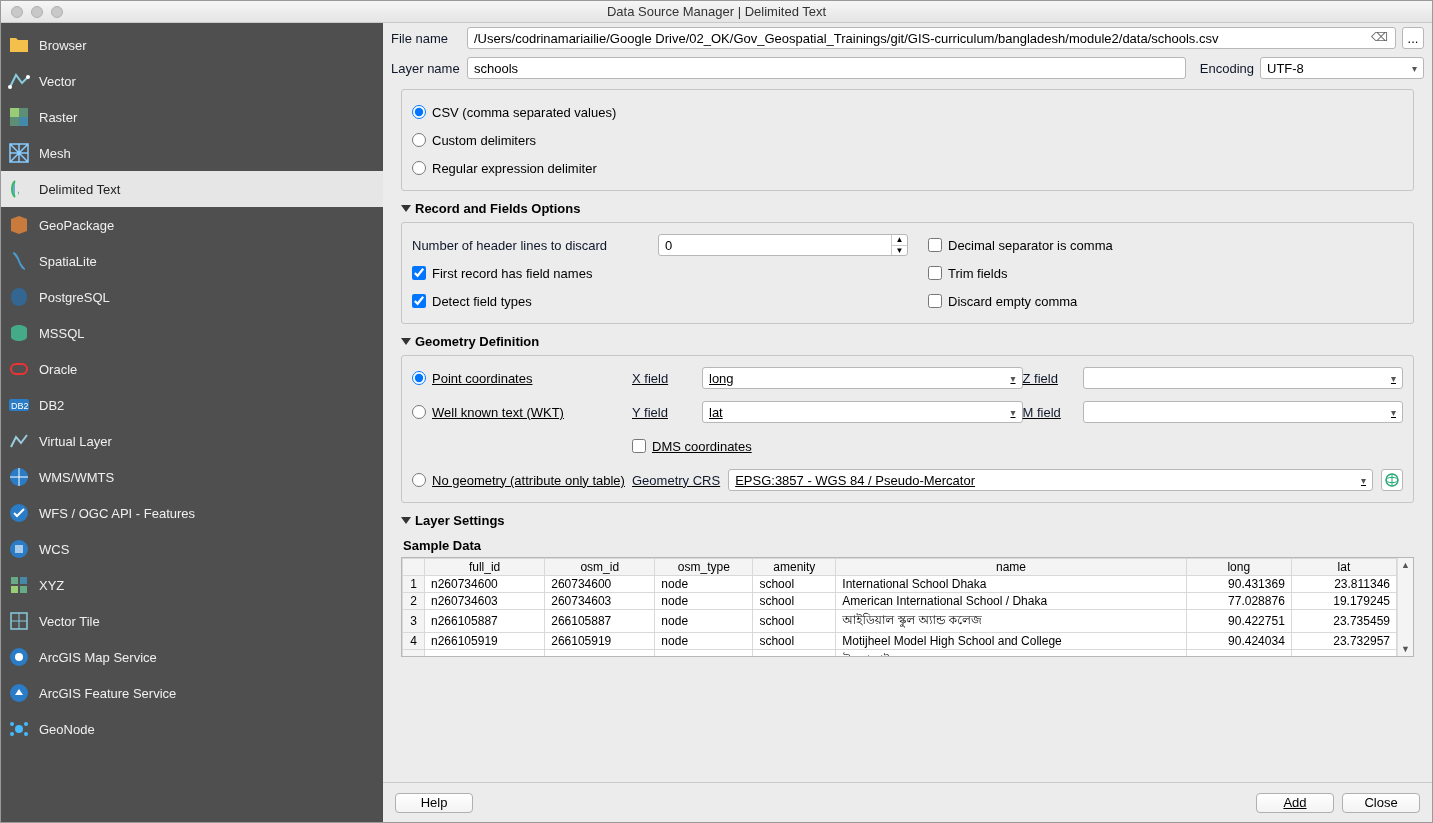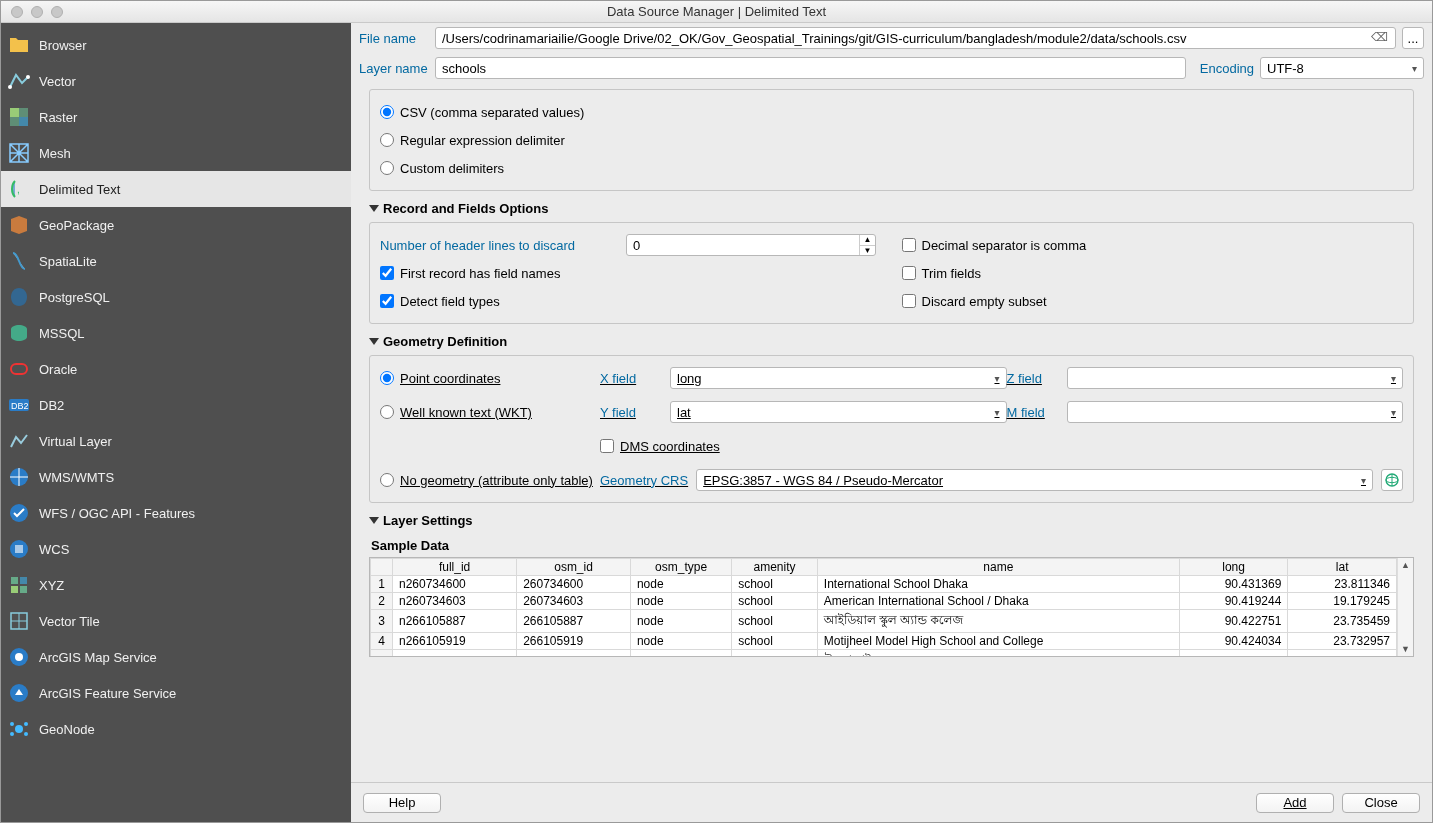--- a/index.html
+++ b/index.html
@@ -3,28 +3,28 @@
 <meta charset="utf-8">
 <style>
 * { box-sizing: border-box; margin: 0; padding: 0; }
 body { font-family: -apple-system, "Helvetica Neue", Arial, sans-serif; font-size: 13px; color: #000; background: #ececec; width: 1433px; height: 823px; overflow: hidden; }
 .window { width: 1433px; height: 823px; display: flex; flex-direction: column; border: 1px solid #999; background: #ececec; }
 .titlebar { height: 22px; background: linear-gradient(#f6f6f6,#e5e5e5); border-bottom: 1px solid #c9c9c9; display: flex; align-items: center; position: relative; }
 .traffic { display:flex; gap:8px; padding-left:10px; }
 .tl { width:12px; height:12px; border-radius:50%; background:#c8c8c8; border:0.5px solid #b0b0b0; }
 .title { position:absolute; left:0; right:0; text-align:center; font-size:13px; color:#333; pointer-events:none; }
 .body { flex:1; display:flex; min-height:0; }
-.sidebar { width:350px; background:#4f4f4f; color:#fff; display:flex; flex-direction:column; padding-top:4px; }
+.sidebar { width:382px; background:#4f4f4f; color:#fff; display:flex; flex-direction:column; padding-top:4px; }
 .side-item { display:flex; align-items:center; height:36px; padding-left:6px; gap:8px; cursor:pointer; font-size:13px; color:#f0f0f0; }
 .side-item.selected { background:#e6e6e6; color:#222; }
 .side-icon { width:24px; height:24px; display:flex; align-items:center; justify-content:center; }
 .side-icon svg { width:24px; height:24px; }
 .main { flex:1; display:flex; flex-direction:column; min-width:0; background:#ececec; }
 .row { display:flex; align-items:center; padding:4px 8px; gap:6px; }
-.label { font-size:13px; color:#0369a1; }
+.label { font-size:13px; color:#0f172a; }
 input[type=text], .txt-input, .combo, .spin-input { height:22px; font-size:13px; border:1px solid #b7b7b7; border-radius:3px; background:#fff; padding:0 6px; }
 .combo { display:flex; align-items:center; justify-content:space-between; cursor:pointer; }
 .combo .arrow { font-size:10px; color:#555; }
 .browse-btn, .proj-btn { width:22px; height:22px; border:1px solid #b7b7b7; border-radius:3px; background:#fff; display:flex; align-items:center; justify-content:center; cursor:pointer; }
 .content { flex:1; overflow-y:auto; padding:0 8px 8px 8px; }
 .section { border:1px solid #c6c6c6; border-radius:3px; background:#ececec; margin:6px 10px 10px 10px; padding:8px 10px; }
 .section-title-row { display:flex; align-items:center; gap:4px; margin:10px 10px 0 10px; font-weight:bold; font-size:13px; }
 .disclosure { display:inline-block; width:0; height:0; border-left:5px solid transparent; border-right:5px solid transparent; border-top:7px solid #333; }
 .radio-row, .chk-row { display:flex; align-items:center; gap:6px; height:28px; }
 input[type=radio], input[type=checkbox] { width:14px; height:14px; }
@@ -267,25 +267,25 @@
 
       <div class="content">
 
         <div class="section">
           <label class="radio-row">
               <input type="radio" name="ff" checked="" style="">
               <span>CSV (comma separated values)</span>
             </label>
           <label class="radio-row">
               <input type="radio" name="ff" style="">
-              <span>Regular expression delimiter</span>
+              <span>Custom delimiters</span>
             </label>
           <label class="radio-row">
               <input type="radio" name="ff" style="">
-              <span>Custom delimiters</span>
+              <span>Regular expression delimiter</span>
             </label>
         </div>
 
         <div class="section-title-row">
           <span class="disclosure"></span>
           <span>Record and Fields Options</span>
         </div>
         <div class="section">
           <div class="twocol">
             <div>
@@ -312,21 +312,21 @@
               <label class="chk-row">
                   <input type="checkbox" style="">
                   <span>Decimal separator is comma</span>
                 </label>
               <label class="chk-row">
                   <input type="checkbox" style="">
                   <span>Trim fields</span>
                 </label>
               <label class="chk-row">
                   <input type="checkbox" style="">
-                  <span>Discard empty subset</span>
+                  <span>Discard empty comma</span>
                 </label>
             </div>
           </div>
         </div>
 
         <div class="section-title-row">
           <span class="disclosure"></span>
           <span>Geometry Definition</span>
         </div>
         <div class="section">
@@ -422,21 +422,21 @@
                   <td class="num">90.431369</td>
                   <td class="num">23.811346</td>
                 </tr>
                 <tr>
                   <td class="rownum">2</td>
                   <td>n260734603</td>
                   <td>260734603</td>
                   <td>node</td>
                   <td>school</td>
                   <td>American International School / Dhaka</td>
-                  <td class="num">90.419244</td>
+                  <td class="num">77.028876</td>
                   <td class="num">19.179245</td>
                 </tr>
                 <tr>
                   <td class="rownum">3</td>
                   <td>n266105887</td>
                   <td>266105887</td>
                   <td>node</td>
                   <td>school</td>
                   <td>আইডিয়াল স্কুল অ্যান্ড কলেজ</td>
                   <td class="num">90.422751</td>

